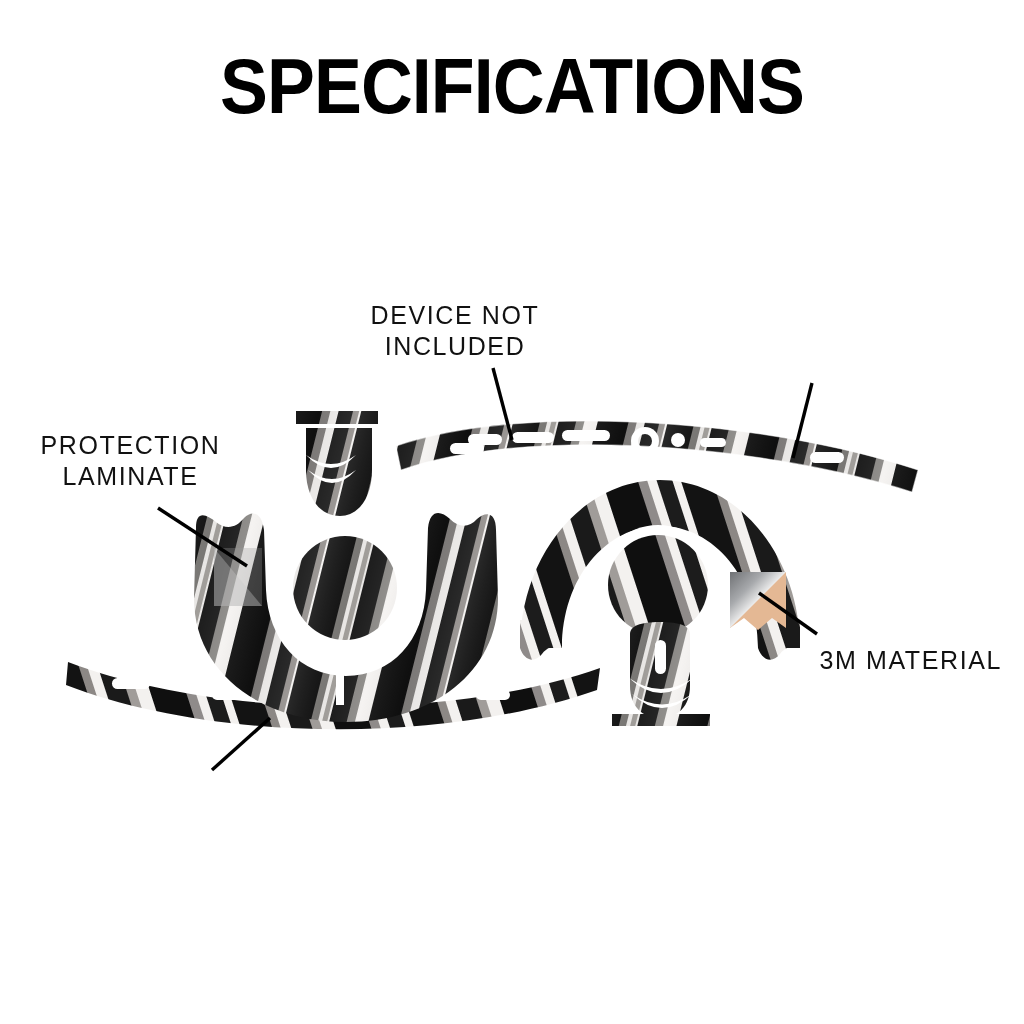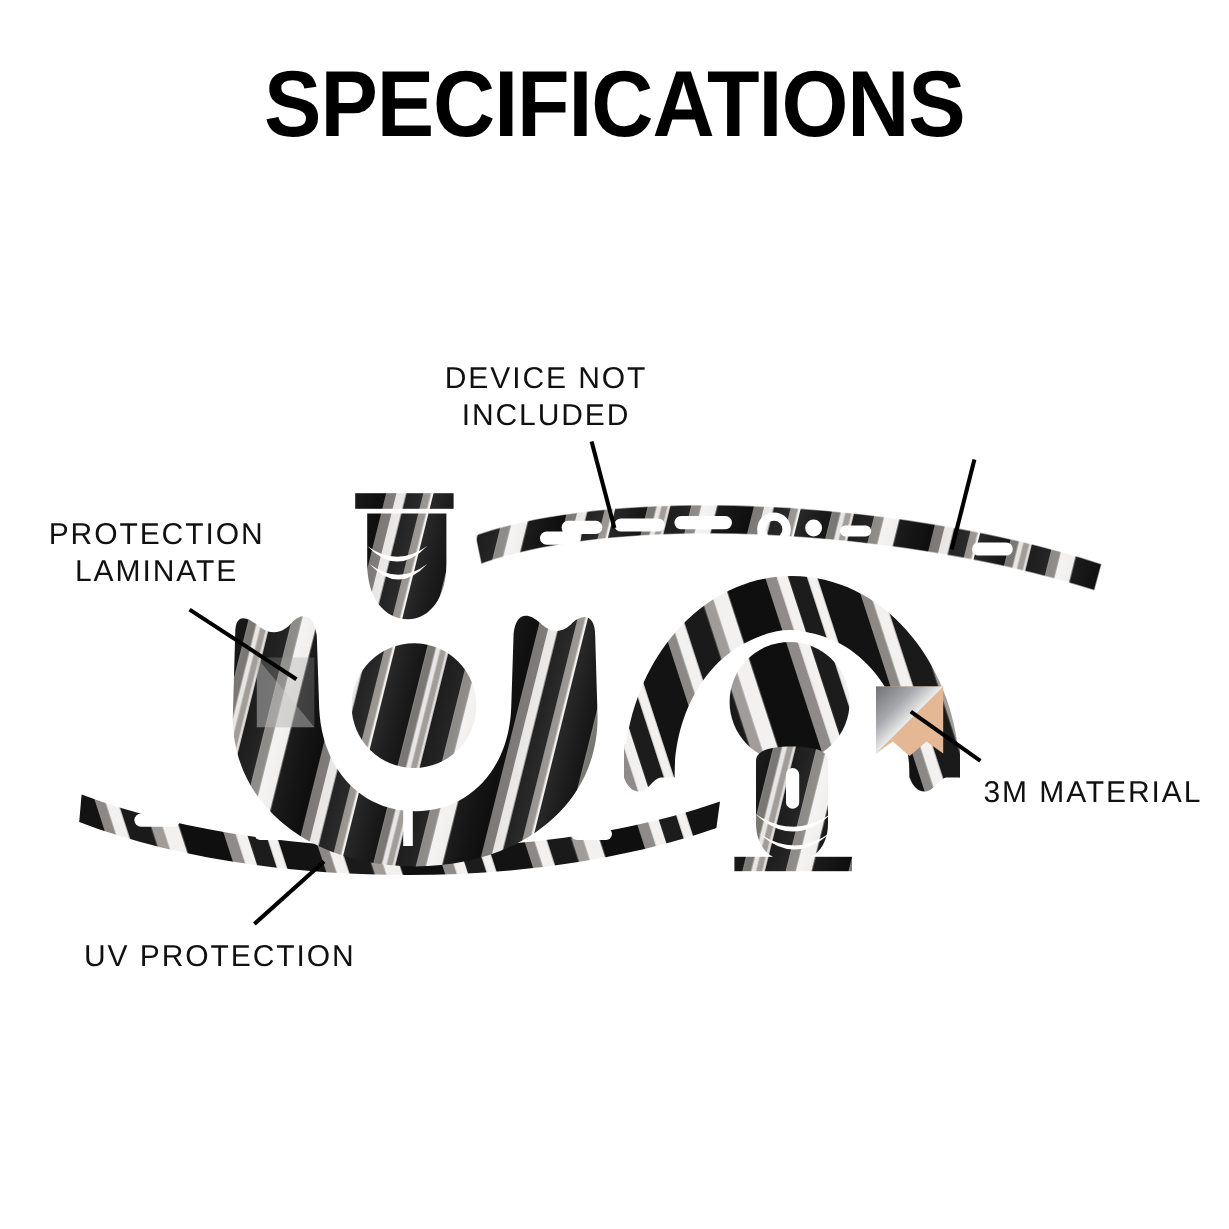--- a/index.html
+++ b/index.html
@@ -245,15 +245,14 @@
     <line class="leader" x1="158" y1="508" x2="247" y2="566"></line>
     <line class="leader" x1="759" y1="593" x2="817" y2="634"></line>
     <line class="leader" x1="212" y1="770" x2="270" y2="718"></line>
   </svg>
 
   <div class="callout c-device">DEVICE NOT
 INCLUDED</div>
   <div class="callout c-laminate">PROTECTION
 LAMINATE</div>
   <div class="callout c-3m">3M MATERIAL</div>
-  <div class="callout c-uv">UV PROTECTION</div>
 
 </div>
 
 </body></html>

